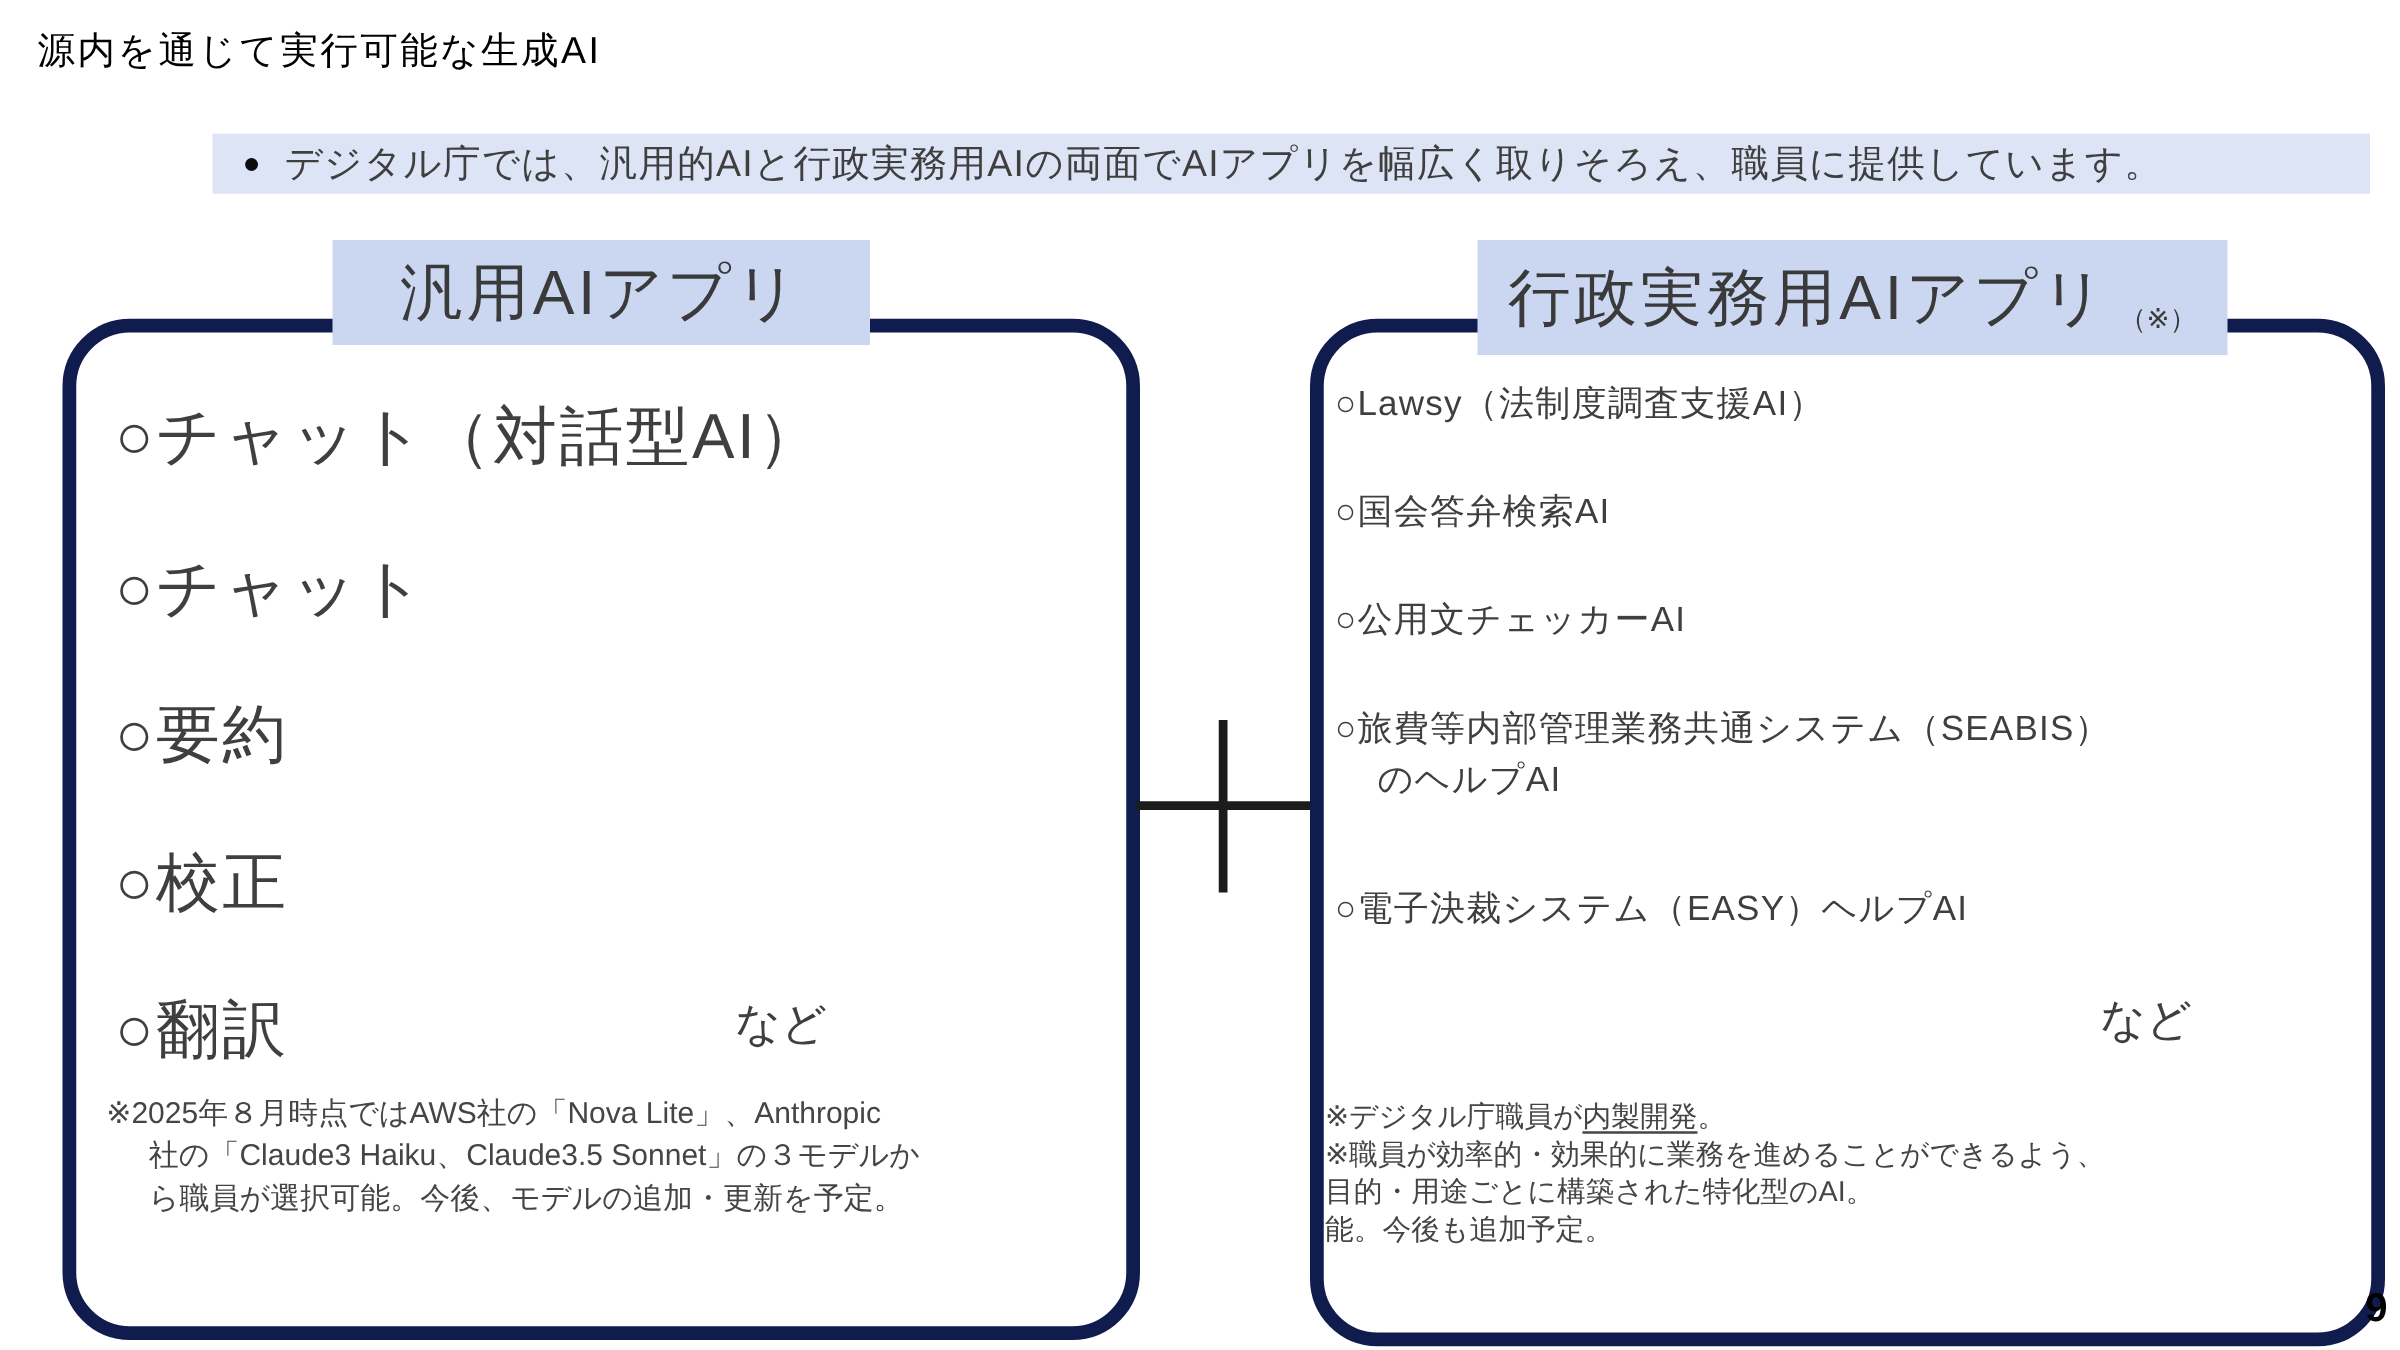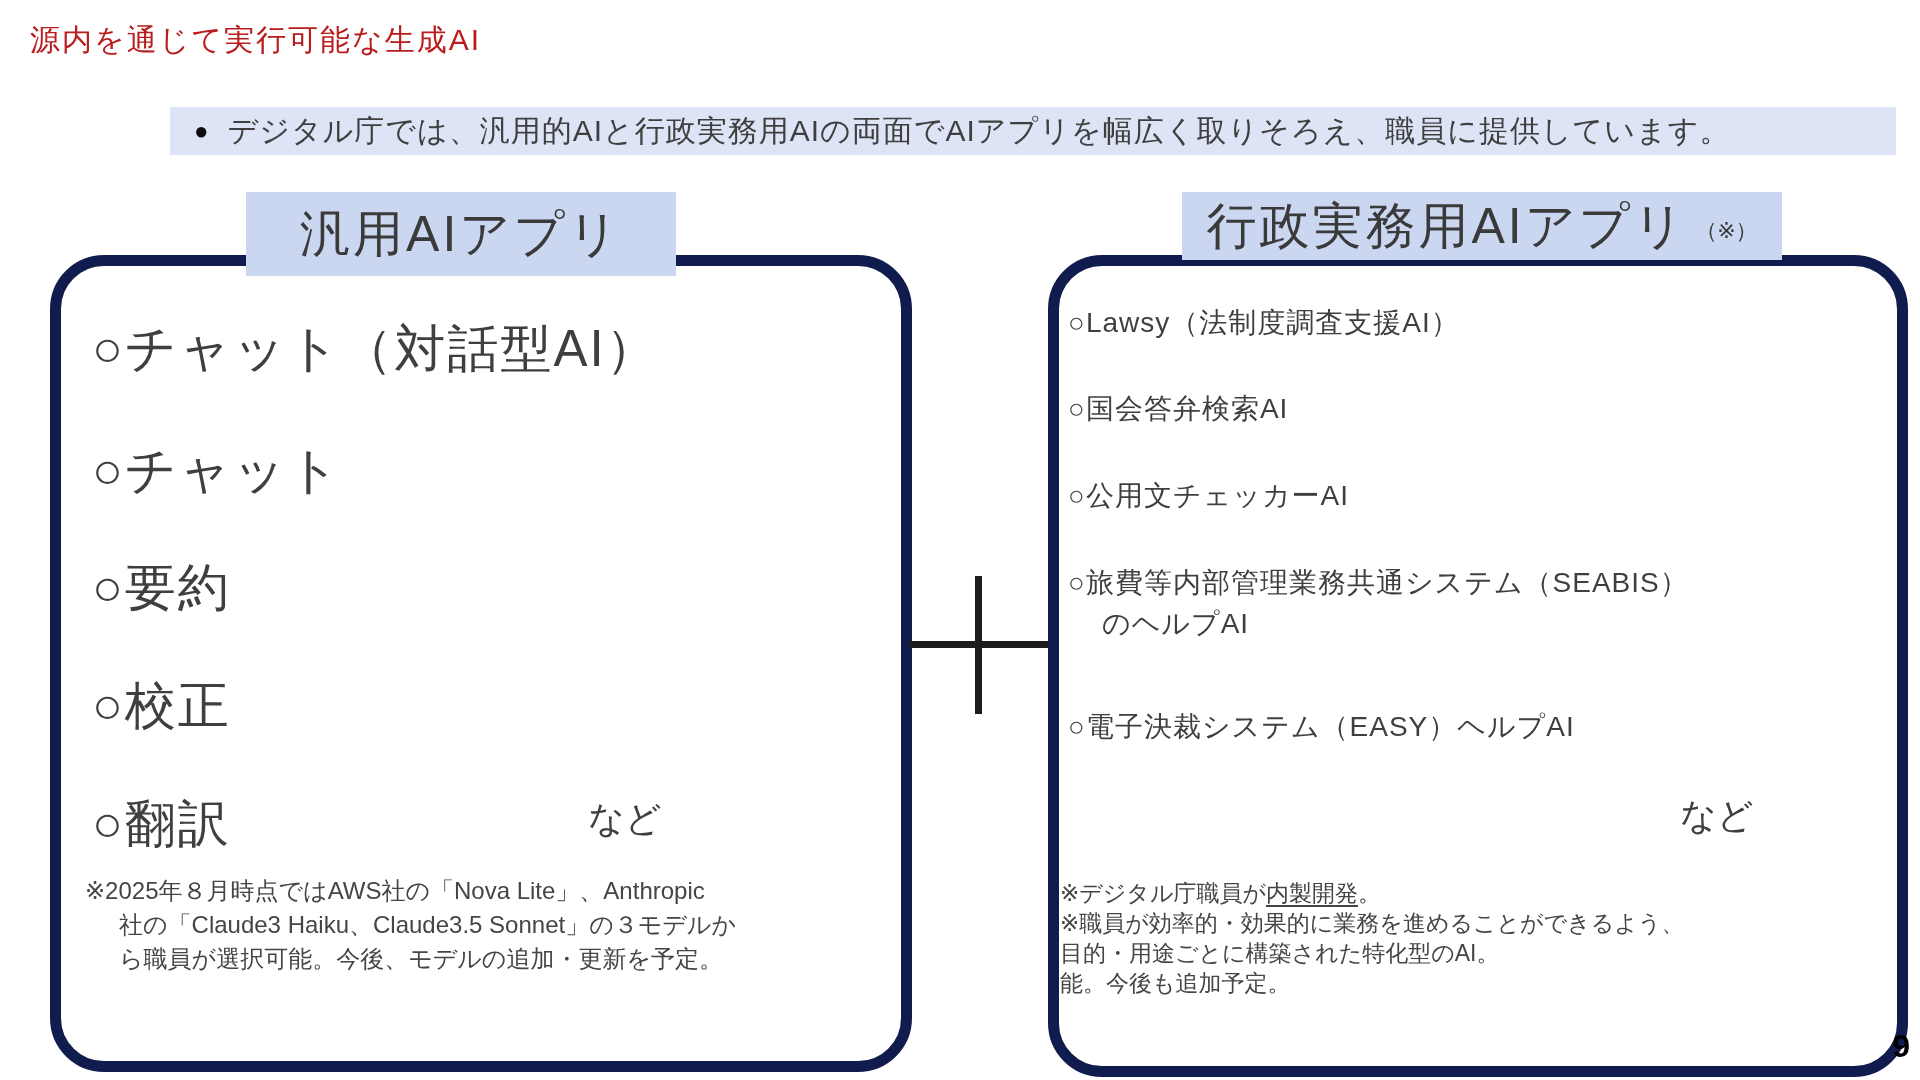--- a/index.html
+++ b/index.html
@@ -1,39 +1,39 @@
 <!DOCTYPE html>
 <html><head>
 <meta charset="utf-8">
 <style>
   html,body{margin:0;padding:0;background:#fff;}
   .slide{
     position:relative;width:1920px;height:1080px;background:#ffffff;overflow:hidden;
     font-family:"Liberation Sans","DejaVu Sans",sans-serif;color:#3f3f3f;
   }
   .page-title{
-    position:absolute;left:30px;top:20px;font-size:30px;letter-spacing:2px;color:#b91c1c;
+    position:absolute;left:30px;top:20px;font-size:30px;letter-spacing:2px;color:#000000;
     white-space:nowrap;
   }
   .lead{
     position:absolute;left:170px;top:107px;width:1726px;height:48px;background:#dce4f5;
     display:flex;align-items:center;font-size:30px;letter-spacing:1px;white-space:nowrap;
   }
   .lead-marker{font-size:24px;margin:0 18px 0 24px;color:#0d0d0d;line-height:1;}
   .box{
     position:absolute;border:11px solid #111c4e;border-radius:54px;background:#fff;
   }
   .box-left{left:50px;top:255px;width:840px;height:795px;}
   .box-right{left:1048px;top:255px;width:838px;height:800px;}
   .box-header{
     position:absolute;background:#cbd7f1;display:flex;align-items:center;justify-content:center;
     font-size:50px;letter-spacing:3px;color:#3a3a3a;z-index:2;white-space:nowrap;
   }
-  .box-header-left{left:246px;top:192px;width:430px;height:84px;}
-  .box-header-right{left:1182px;top:192px;width:600px;height:68px;}
+  .box-header-left{left:266px;top:192px;width:430px;height:84px;}
+  .box-header-right{left:1182px;top:192px;width:600px;height:92px;}
   .header-suffix{font-size:22px;letter-spacing:0;margin-left:8px;align-self:flex-end;padding-bottom:14px;}
   .item{position:absolute;white-space:nowrap;color:#3f3f3f;}
   .item-l{font-size:51px;letter-spacing:2px;}
   .item-r{font-size:28px;letter-spacing:1px;}
   .etc{position:absolute;font-size:36px;color:#3f3f3f;white-space:nowrap;}
   .etc-left{left:588px;top:795px;}
   .etc-right{left:1680px;top:792px;}
   .note{position:absolute;color:#454545;white-space:nowrap;}
   .note-left{left:85px;top:874px;font-size:24px;line-height:34px;}
   .note-right{left:1060px;top:878px;font-size:23px;line-height:30px;}

